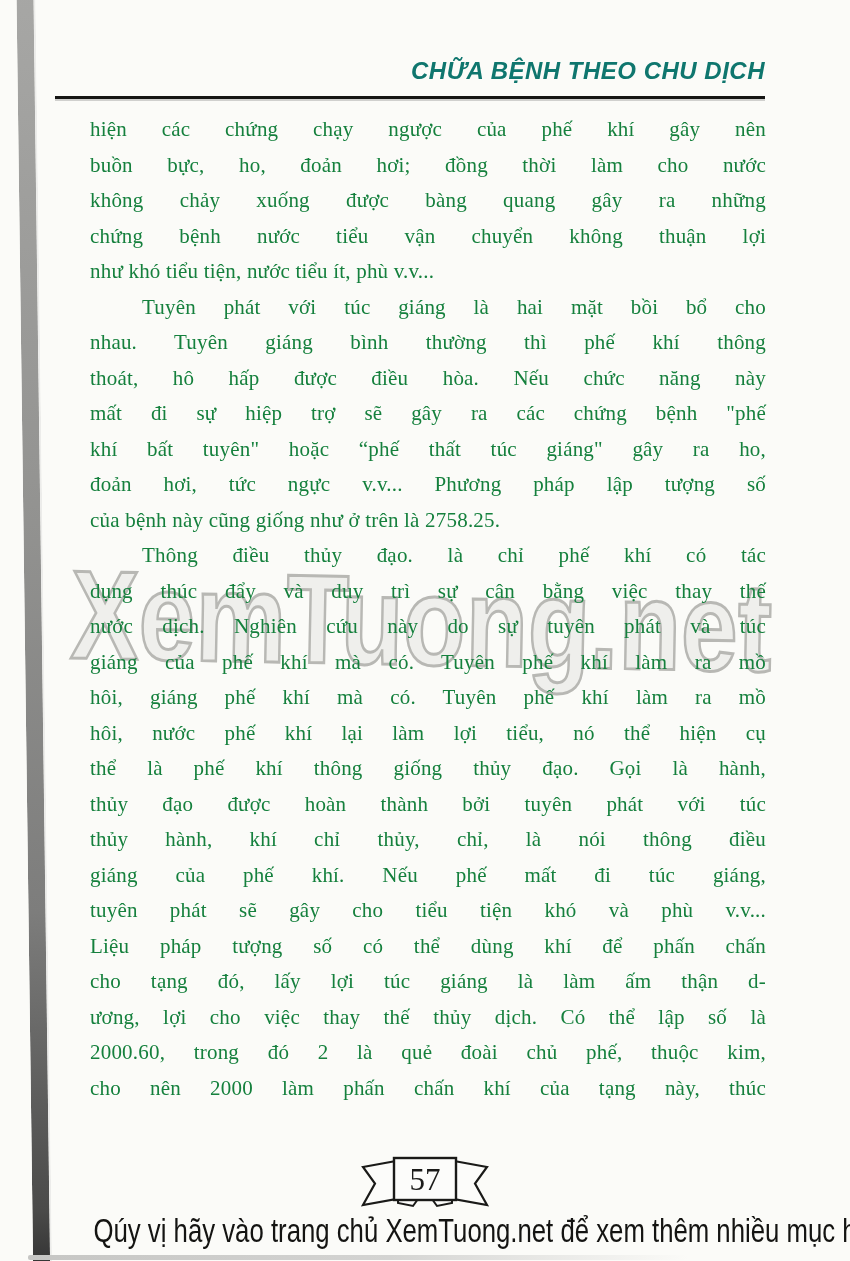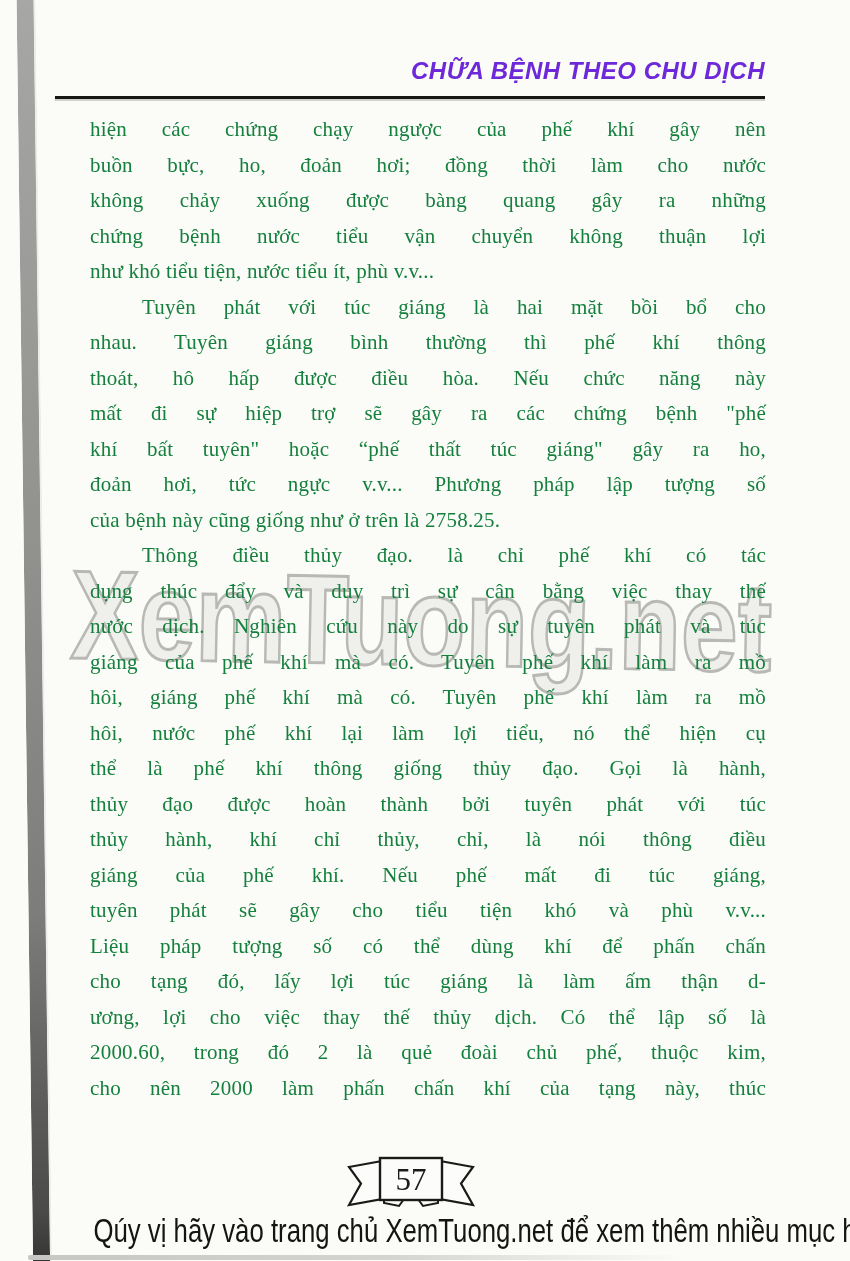--- a/index.html
+++ b/index.html
@@ -16,21 +16,21 @@
     border-right:2px solid #ececea;border-radius:2px;z-index:3;
   }
   .bottom-edge{
     position:absolute;left:28px;bottom:1px;width:660px;height:5px;border-radius:2px;
     background:linear-gradient(to right,#c6c6c4,#d4d4d2 55%,rgba(214,214,212,0));z-index:3;
   }
   
   .header-title{
     position:absolute;top:57px;left:55px;width:710px;text-align:right;
     font-family:"Liberation Sans", sans-serif;font-style:italic;font-weight:bold;
-    font-size:24px;letter-spacing:0.5px;color:#6d28d9;z-index:2;
+    font-size:24px;letter-spacing:0.5px;color:#0f766e;z-index:2;
   }
   .header-rule{
     position:absolute;top:96px;left:55px;width:710px;height:3px;background:#161614;z-index:2;
     box-shadow:0 2px 0 rgba(80,80,80,0.25);
   }
   
   .bodytext{
     position:absolute;left:90px;top:112px;width:676px;z-index:2;
     font-size:21px;line-height:35.5px;color:#15803d;letter-spacing:0.2px;
   }
@@ -38,21 +38,21 @@
   .line.end{text-align:right;text-align-last:left;}
   .line.indent{text-indent:52px;}
   
   .watermark{
     position:absolute;left:72px;top:552px;z-index:1;white-space:nowrap;
     font-family:"Liberation Sans", sans-serif;font-weight:bold;font-size:126px;line-height:1;
     color:#efefec;-webkit-text-stroke:3px #b8b8b4;
     transform:rotate(1.1deg) scaleX(0.81);transform-origin:left top;
   }
   
-  .ribbon{position:absolute;left:346px;top:1154px;width:130px;height:58px;z-index:2;text-align:right;}
+  .ribbon{position:absolute;left:360px;top:1154px;width:130px;height:58px;z-index:2;text-align:right;}
   .ribbon svg{display:block;}
   .pagenum{
     font-family:"Liberation Serif", serif;font-size:31px;fill:#1b1b19;
   }
   
   .footer{
     position:absolute;left:0;top:1212px;width:850px;text-align:center;z-index:2;
     font-family:"Liberation Sans", sans-serif;font-size:33px;font-weight:500;color:#141412;
     transform:scaleX(0.78);transform-origin:center top;white-space:nowrap;
   }

